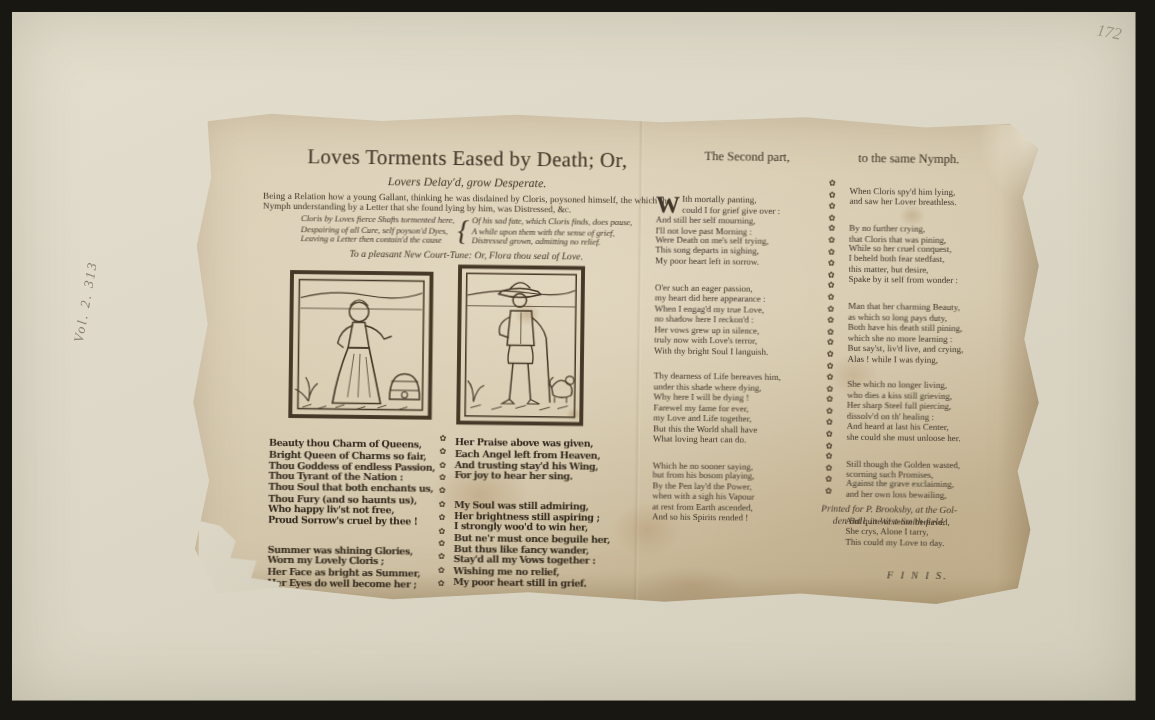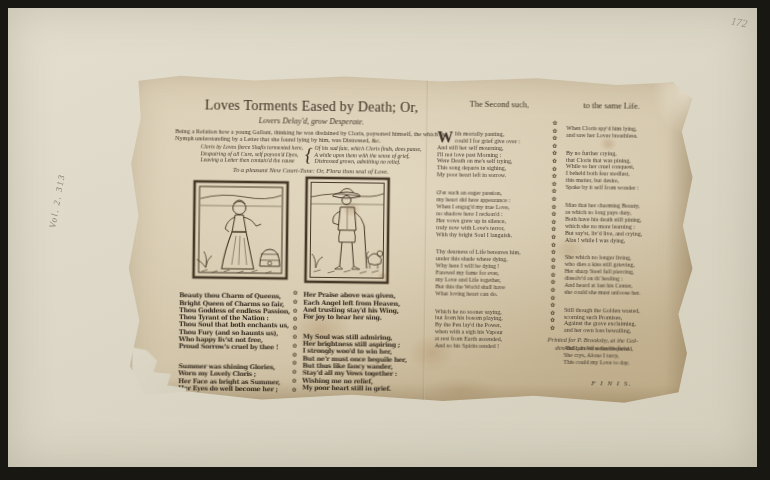--- a/index.html
+++ b/index.html
@@ -194,22 +194,22 @@
 Her brightness still aspiring ;
 I strongly woo'd to win her,
 But ne'r must once beguile her,
 But thus like fancy wander,
 Stay'd all my Vows together :
 Wishing me no relief,
 My poor heart still in grief.</div>
   </div>
 
   <div class="p2head">
-    <span>The Second such,</span>
-    <span>to the same Life.</span>
+    <span>The Second part,</span>
+    <span>to the same Nymph.</span>
   </div>
   <div class="col rom p2c1">
     <div class="stanza">
       <span class="dropcap">W</span><span>Ith mortally panting,
 could I for grief give over :
 And still her self mourning,
 I'll not love past Morning :
 Were Death on me's self trying,
 This song departs in sighing,
 My poor heart left in sorrow.</span>

